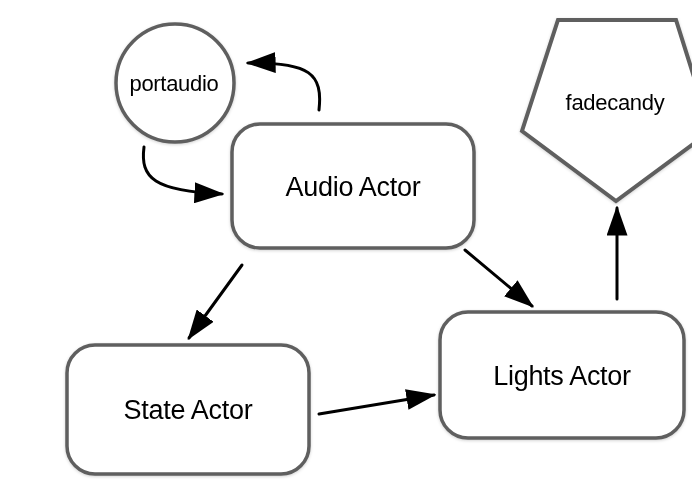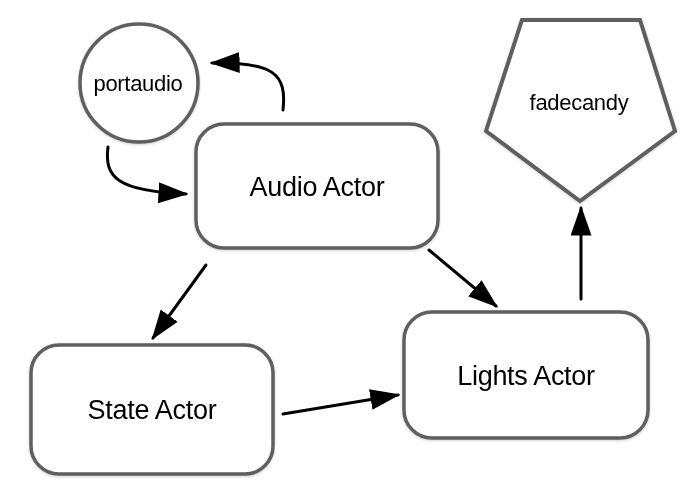--- a/index.html
+++ b/index.html
@@ -7,20 +7,21 @@
     padding: 0;
     width: 692px;
     height: 502px;
     background: #ffffff;
     overflow: hidden;
   }
   .canvas {
     width: 624px;
     height: 502px;
     position: relative;
+    margin-left: 36px;
   }
   svg text {
     font-family: "Liberation Sans", "DejaVu Sans", sans-serif;
     fill: #000000;
     letter-spacing: -0.3px;
     text-anchor: middle;
   }
   .label-lg { font-size: 27px; }
   .label-sm { font-size: 22px; }
   .node-shape {

